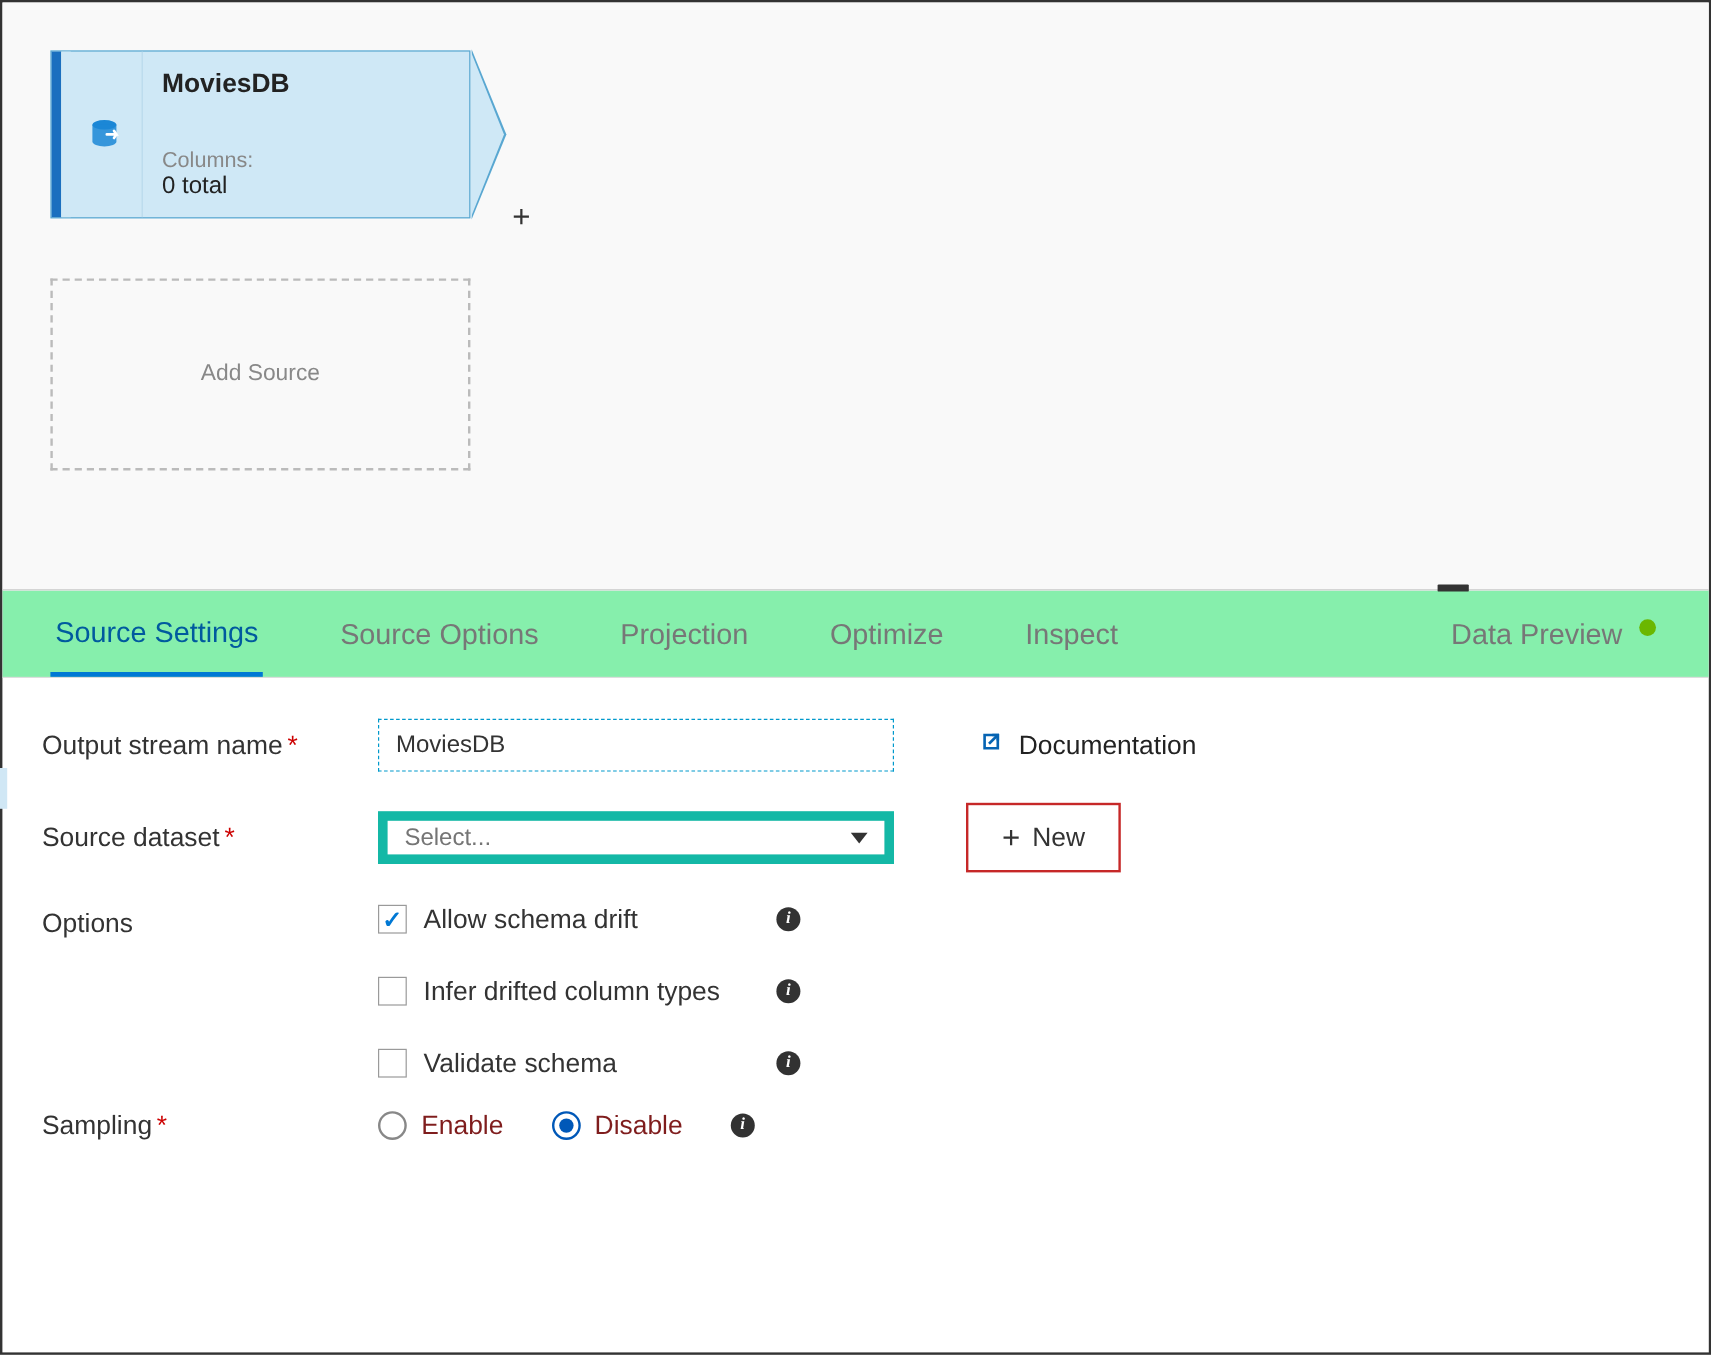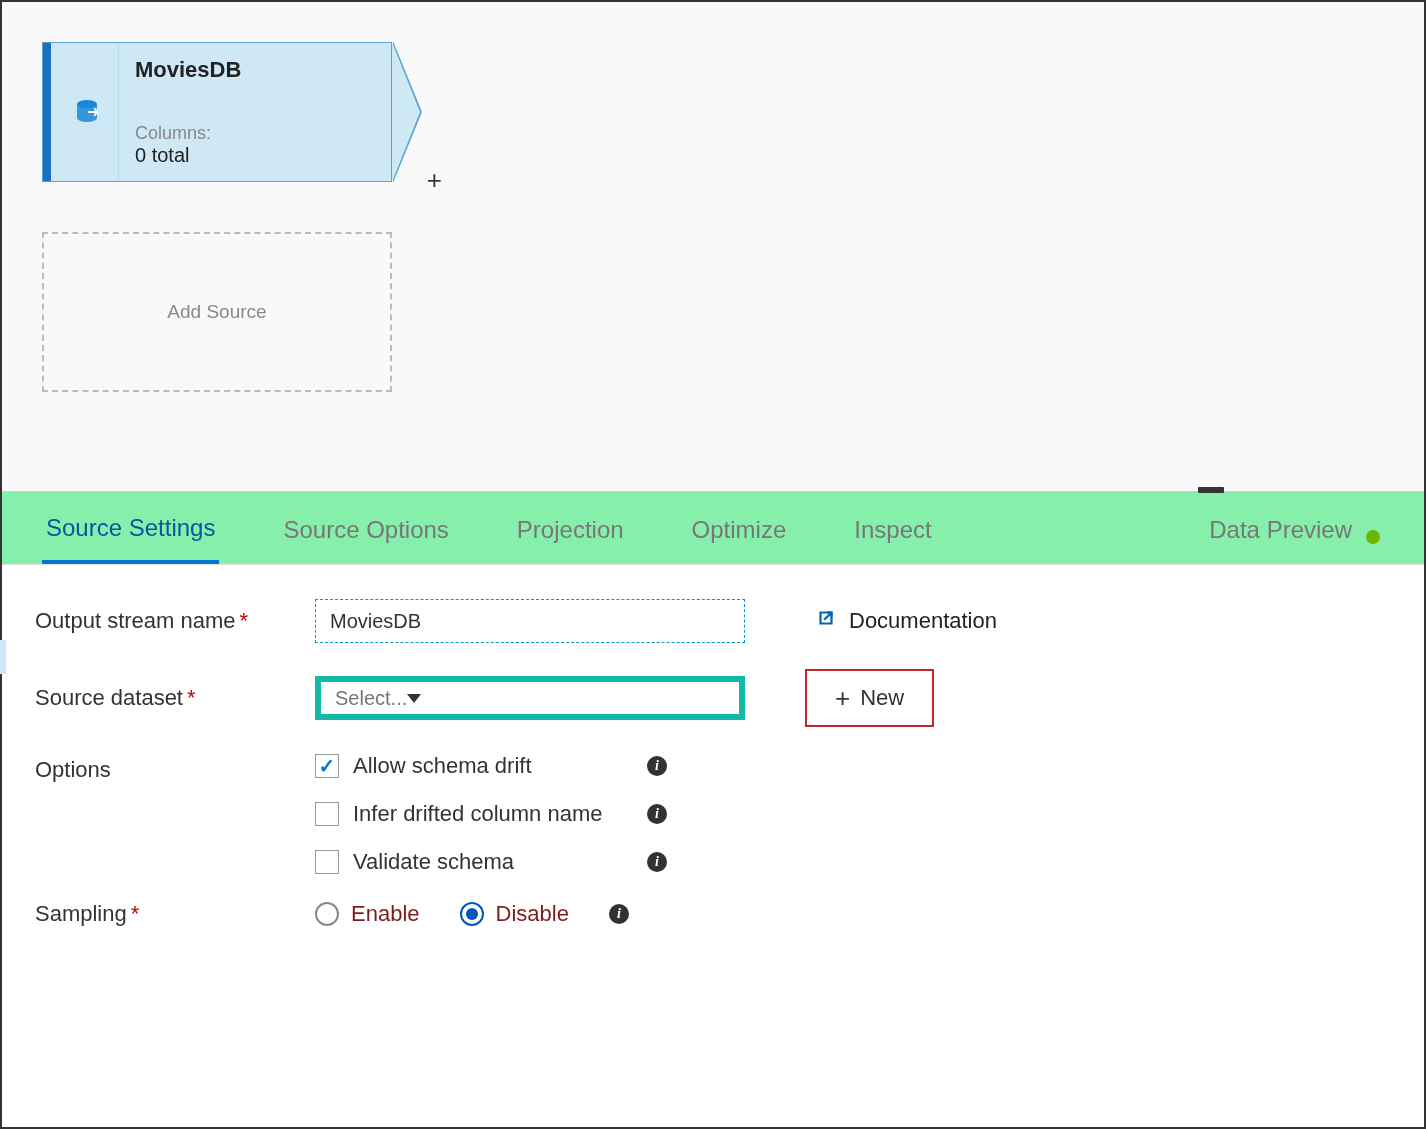--- a/index.html
+++ b/index.html
@@ -138,21 +138,21 @@
       cursor: pointer;
       white-space: nowrap;
     }
     .tab.active {
       color: #005a9e;
       border-bottom: 4px solid #0078d4;
     }
     .tab-preview {
       margin-left: auto;
       display: flex;
-      align-items: flex-end;
+      align-items: flex-start;
       gap: 14px;
     }
     .green-dot {
       width: 14px;
       height: 14px;
       border-radius: 50%;
       background: #6bb700;
     }
     
     .settings {
@@ -175,27 +175,28 @@
       border: 1.5px dashed #0099cc;
       padding: 0 14px;
       font-size: 20px;
       color: #333;
       background: #fff;
       outline: none;
     }
     .select-input {
       width: 430px;
       height: 44px;
-      border: 6px solid #14b8a6;
+      border: 8px solid #14b8a6;
       padding: 0 14px;
       font-size: 20px;
       color: #757575;
       background: #fff;
       display: flex;
       align-items: center;
+      justify-content: space-between;
       cursor: pointer;
     }
     .caret-down {
       width: 0; height: 0;
       border-left: 7px solid transparent;
       border-right: 7px solid transparent;
       border-top: 9px solid #333;
     }
     .doc-link {
       margin-left: 70px;
@@ -221,21 +222,21 @@
       font-size: 22px;
       color: #333;
       cursor: pointer;
       background: #fff;
     }
     .plus-sign { font-size: 26px; line-height: 1; }
     
     .options-group {
       display: flex;
       flex-direction: column;
-      gap: 22px;
+      gap: 34px;
     }
     .opt-row {
       display: flex;
       align-items: center;
       gap: 14px;
     }
     .checkbox {
       width: 24px;
       height: 24px;
       border: 1.5px solid #9a9a9a;
@@ -397,21 +398,21 @@
   <div class="form-row" style="align-items:flex-start">
     <div class="form-label" style="padding-top:4px">Options</div>
     <div class="options-group">
       <div class="opt-row">
         <div class="checkbox checked"></div>
         <div class="opt-label">Allow schema drift</div>
         <div class="info-icon">i</div>
       </div>
       <div class="opt-row">
         <div class="checkbox"></div>
-        <div class="opt-label">Infer drifted column name</div>
+        <div class="opt-label">Infer drifted column types</div>
         <div class="info-icon">i</div>
       </div>
       <div class="opt-row">
         <div class="checkbox"></div>
         <div class="opt-label">Validate schema</div>
         <div class="info-icon">i</div>
       </div>
     </div>
   </div>
 

